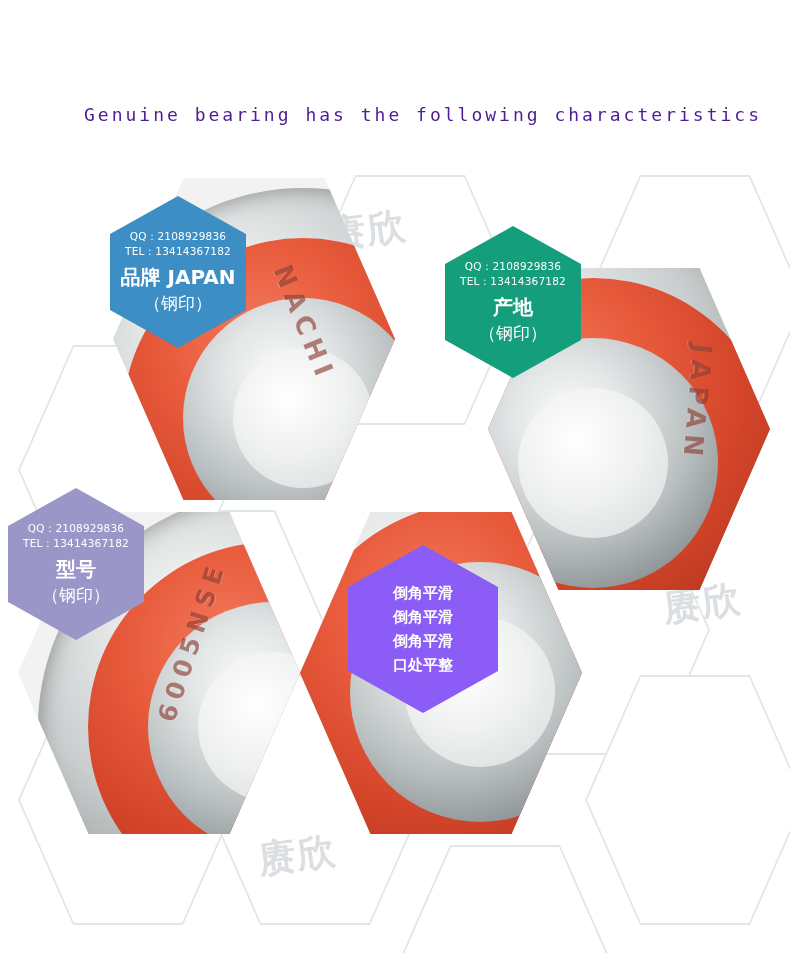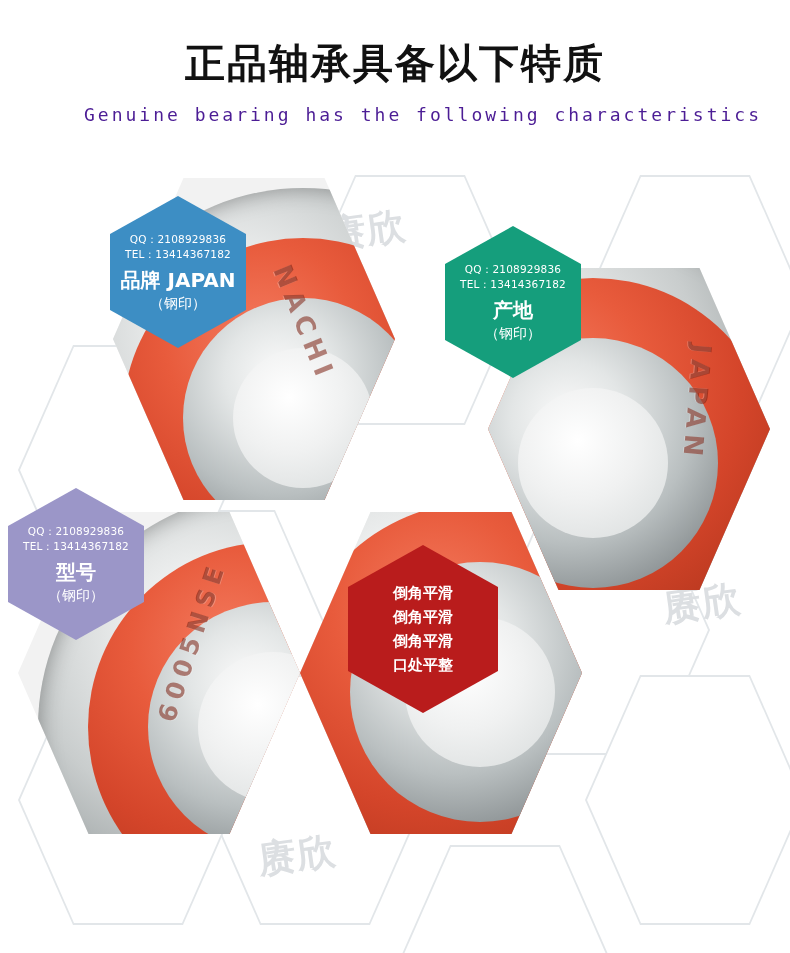--- a/index.html
+++ b/index.html
@@ -98,39 +98,38 @@
     width:136px;height:152px;
     clip-path:polygon(50% 0%,100% 25%,100% 75%,50% 100%,0% 75%,0% 25%);
     -webkit-clip-path:polygon(50% 0%,100% 25%,100% 75%,50% 100%,0% 75%,0% 25%);
     color:#fff;
     display:flex;flex-direction:column;align-items:center;justify-content:center;
     text-align:center;
     font-family:"DejaVu Sans","Liberation Sans",sans-serif;
   }
   .badge .qq,.badge .tel{font-size:10.5px;line-height:15px;letter-spacing:.2px;}
   .badge .main{font-size:20px;font-weight:bold;margin-top:6px;line-height:24px;}
-  .badge .sub{font-size:14px;margin-top:3px;}
+  .badge .sub{font-size:17px;margin-top:3px;}
 
   .note{
     position:absolute;
     width:150px;height:168px;
     clip-path:polygon(50% 0%,100% 25%,100% 75%,50% 100%,0% 75%,0% 25%);
     -webkit-clip-path:polygon(50% 0%,100% 25%,100% 75%,50% 100%,0% 75%,0% 25%);
     color:#fff;
     display:flex;align-items:center;justify-content:center;
     font-family:"DejaVu Sans","Liberation Sans",sans-serif;
   }
   .note .lines{font-size:15px;line-height:24px;text-align:center;font-weight:bold;}
 </style>
 </head>
 <body>
 
 <div id="stage">
 
-  <div class="title">正品轴承具备以下特质</div>
   <div class="subtitle">Genuine bearing has the following characteristics</div>
 
   <div class="hex-outline" style="left:300px;top:175px;width:220px;height:250px;">
     <div class="hex-inner"></div>
   </div>
   <div class="hex-outline" style="left:490px;top:505px;width:220px;height:250px;">
     <div class="hex-inner"></div>
   </div>
   <div class="hex-outline" style="left:110px;top:510px;width:220px;height:250px;">
     <div class="hex-inner"></div>
@@ -207,21 +206,21 @@
     <div class="sub">（钢印）</div>
   </div>
 
   <div class="badge" style="left:8px;top:488px;background:#9b96c8;">
     <div class="qq">QQ：2108929836</div>
     <div class="tel">TEL：13414367182</div>
     <div class="main">型号</div>
     <div class="sub">（钢印）</div>
   </div>
 
-  <div class="note" style="left:348px;top:545px;background:#b91c1c;">
+  <div class="note" style="left:348px;top:545px;background:#8b5cf6;">
     <div class="lines">
       <div>倒角平滑</div>
       <div>倒角平滑</div>
       <div>倒角平滑</div>
       <div>口处平整</div>
     </div>
   </div>
 
 </div>
 

